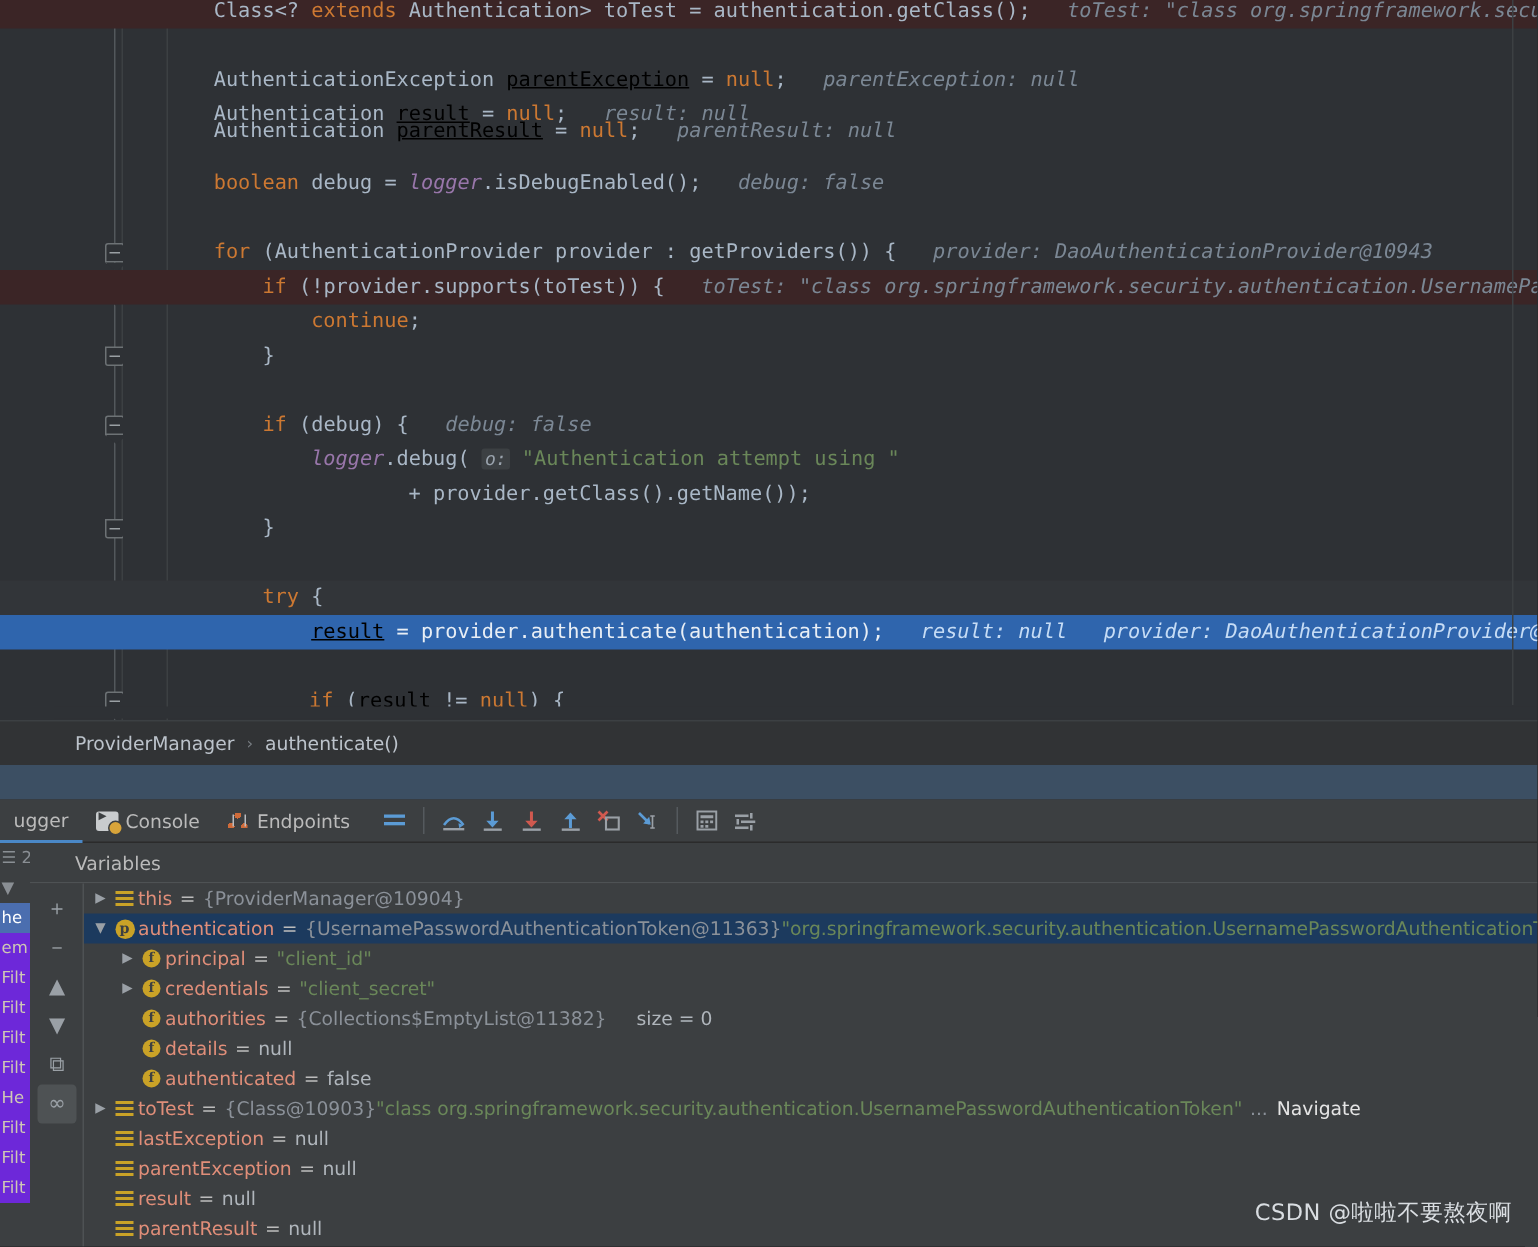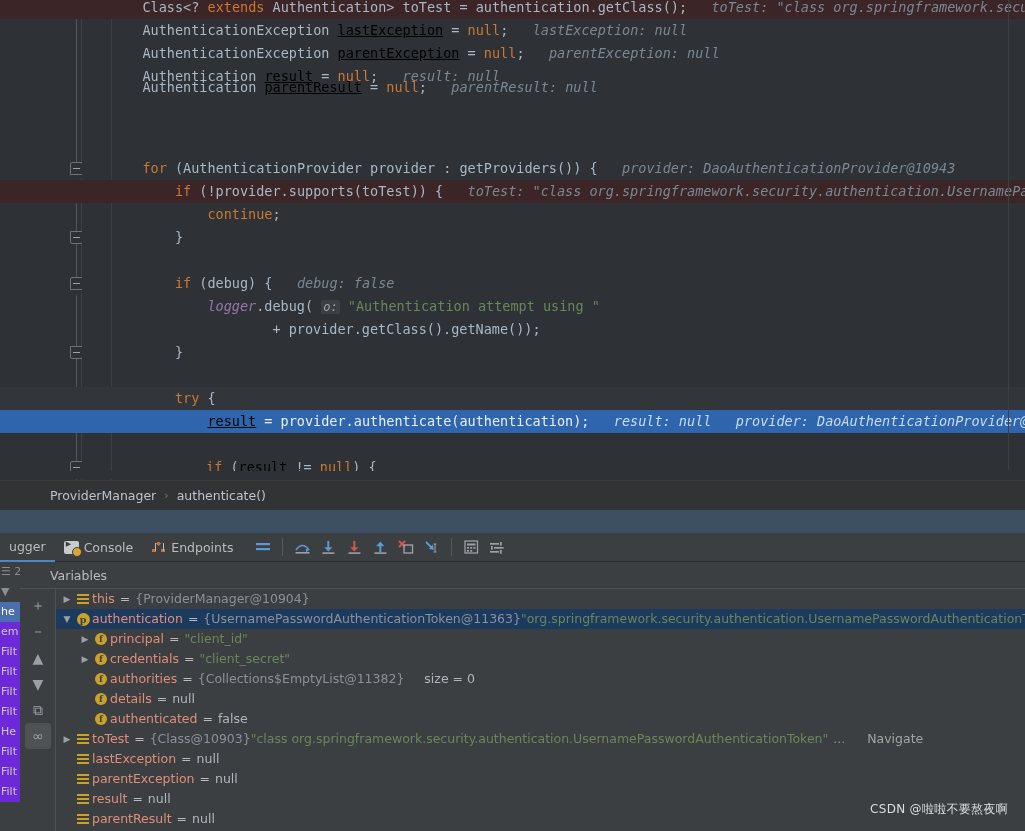--- a/index.html
+++ b/index.html
@@ -244,28 +244,28 @@
       to bottom,
       #c9a227 0 2px, transparent 2px 4px,
       #c9a227 4px 6px, transparent 6px 8px,
       #c9a227 8px 10px);
   }
   .vname { color: #e08e79; }
   .veq   { color: #bbbbbb; margin: 0 5px; }
   .vref  { color: #8b9199; }
   .vstr  { color: #6a8759; }
   .vnull { color: #b0b6bc; }
-  .vnavi { color: #a3a3a3; margin-left: 22px; text-align: right; }
+  .vnavi { color: #e5e5e5; margin-left: 6px; text-align: right; }
   .vdots { color: #8b9199; margin-left: 5px; }
   .vsize { color: #b0b6bc; margin-left: 20px; }
   .indent-1 { padding-left: 22px; }
 
   .watermark {
     position: absolute; right: 17px; bottom: 13px;
-    font-size: 12px; color: #d9dde1;
+    font-size: 15px; color: #d9dde1;
     font-family: "DejaVu Sans", sans-serif;
     letter-spacing: .3px;
   }
 </style>
 </head>
 <body>
 
 <div class="app">
 
   <div class="editor">
@@ -278,24 +278,24 @@
         <div class="fold start" style="top: 185px;"></div>
         <div class="fold end" style="top: 231px;"></div>
         <div class="fold start" style="top: 277px;"></div>
         <div class="fold end" style="top: 346px;"></div>
         <div class="fold start" style="top: 392px;"></div>
         <div class="fold start" style="top: 461px;"></div>
       </div>
     <div class="gutter-annot"></div>
     <div class="code-area" id="code-area">
         <div class="cline hl-red" style="top: -4px;"><span class="txt" style="left: 142.48px;"><span class="typ">Class</span><span class="plain">&lt;? </span><span class="kw">extends</span><span class="plain"> Authentication&gt; toTest = authentication.getClass();</span><span class="hint">   toTest: "class org.springframework.security.a</span></span></div>
-        <div class="cline" style="top: 19px;"><span class="txt" style="left: 142.48px;"><span class="typ">AuthenticationException </span><span class="uline">lastException</span><span class="plain"> = </span><span class="kw">null</span><span class="plain">;</span><span class="hint">   lastException: null</span></span></div>
         <div class="cline" style="top: 65px;"><span class="txt" style="left: 142.48px;"><span class="typ">Authentication </span><span class="uline">result</span><span class="plain"> = </span><span class="kw">null</span><span class="plain">;</span><span class="hint">   result: null</span></span></div>
         <div class="cline" style="top: 42px;"><span class="txt" style="left: 142.48px;"><span class="typ">AuthenticationException </span><span class="uline">parentException</span><span class="plain"> = </span><span class="kw">null</span><span class="plain">;</span><span class="hint">   parentException: null</span></span></div>
         <div class="cline" style="top: 76px;"><span class="txt" style="left: 142.48px;"><span class="typ">Authentication </span><span class="uline">parentResult</span><span class="plain"> = </span><span class="kw">null</span><span class="plain">;</span><span class="hint">   parentResult: null</span></span></div>
+        <div class="cline" style="top: 111px;"><span class="txt" style="left: 142.48px;"><span class="kw">boolean</span><span class="plain"> debug = </span><span class="fld">logger</span><span class="plain">.isDebugEnabled();</span><span class="hint">   debug: false</span></span></div>
         <div class="cline" style="top: 134px;"><span class="txt" style="left: 142.48px;"></span></div>
         <div class="cline" style="top: 157px;"><span class="txt" style="left: 142.48px;"><span class="kw">for</span><span class="plain"> (AuthenticationProvider provider : getProviders()) {</span><span class="hint">   provider: DaoAuthenticationProvider@10943</span></span></div>
         <div class="cline hl-red" style="top: 180px;"><span class="txt" style="left: 174.96px;"><span class="kw">if</span><span class="plain"> (!provider.supports(toTest)) {</span><span class="hint">   toTest: "class org.springframework.security.authentication.UsernamePassword</span></span></div>
         <div class="cline" style="top: 203px;"><span class="txt" style="left: 207.44px;"><span class="kw">continue</span><span class="plain">;</span></span></div>
         <div class="cline" style="top: 226px;"><span class="txt" style="left: 174.96px;"><span class="plain">}</span></span></div>
         <div class="cline" style="top: 249px;"><span class="txt" style="left: 142.48px;"></span></div>
         <div class="cline" style="top: 272px;"><span class="txt" style="left: 174.96px;"><span class="kw">if</span><span class="plain"> (debug) {</span><span class="hint">   debug: false</span></span></div>
         <div class="cline" style="top: 295px;"><span class="txt" style="left: 207.44px;"><span class="fld">logger</span><span class="plain">.debug( </span><span class="pbadge">o:</span><span class="plain"> </span><span class="str">"Authentication attempt using "</span></span></div>
         <div class="cline" style="top: 318px;"><span class="txt" style="left: 272.4px;"><span class="plain">+ provider.getClass().getName());</span></span></div>
         <div class="cline" style="top: 341px;"><span class="txt" style="left: 174.96px;"><span class="plain">}</span></span></div>

